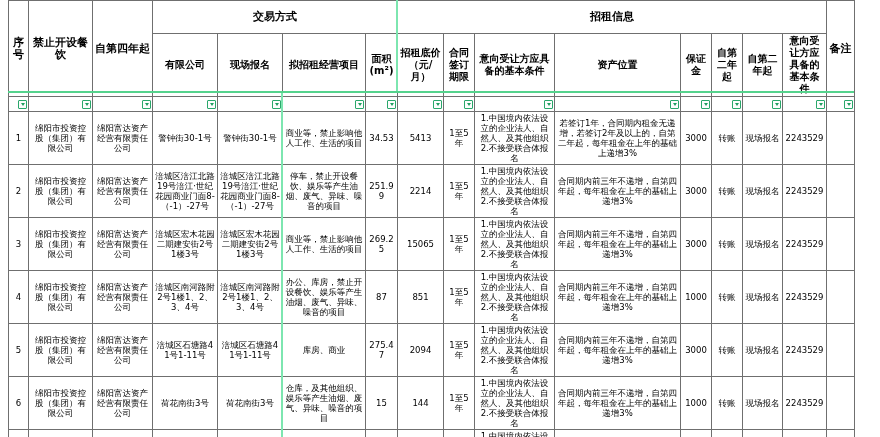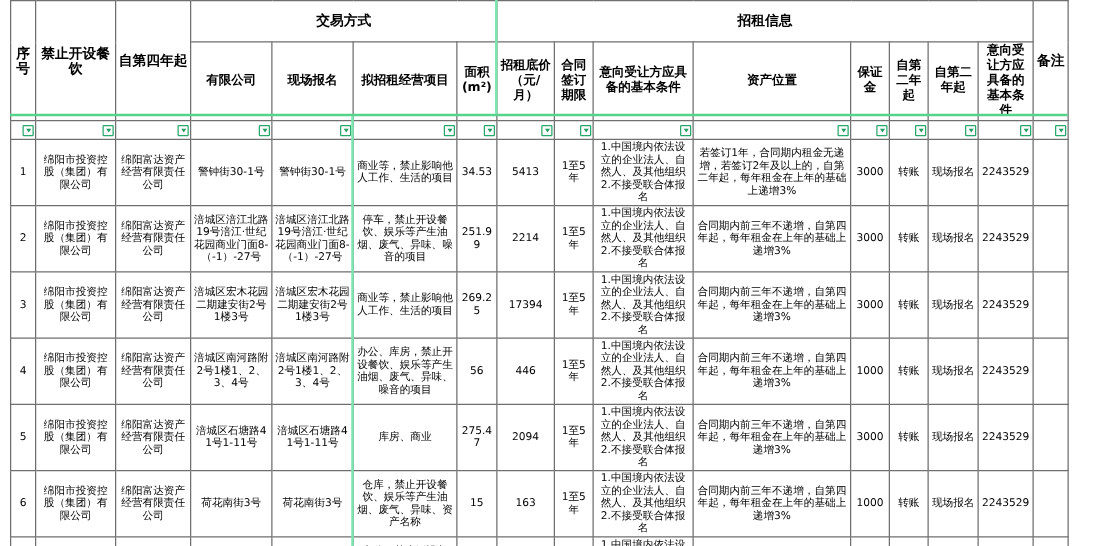--- a/index.html
+++ b/index.html
@@ -193,40 +193,40 @@
       <td class="cell"></td>
     </tr>
     <tr class="r-data" style="height:40px">
       <td class="cell">3</td>
       <td class="cell">绵阳市投资控股（集团）有限公司</td>
       <td class="cell">绵阳富达资产经营有限责任公司</td>
       <td class="cell left">涪城区宏木花园二期建安街2号1楼3号</td>
       <td class="cell left">涪城区宏木花园二期建安街2号1楼3号</td>
       <td class="cell left">商业等，禁止影响他人工作、生活的项目</td>
       <td class="cell">269.25</td>
-      <td class="cell">17394</td>
+      <td class="cell">15065</td>
       <td class="cell">1至5年</td>
       <td class="cell left">1.中国境内依法设立的企业法人、自然人、及其他组织
 2.不接受联合体报名</td>
       <td class="cell left">合同期内前三年不递增，自第四年起，每年租金在上年的基础上递增3%</td>
       <td class="cell">3000</td>
       <td class="cell">转账</td>
       <td class="cell">现场报名</td>
       <td class="cell">2243529</td>
       <td class="cell"></td>
     </tr>
     <tr class="r-data" style="height:50px">
       <td class="cell">4</td>
       <td class="cell">绵阳市投资控股（集团）有限公司</td>
       <td class="cell">绵阳富达资产经营有限责任公司</td>
       <td class="cell left">涪城区南河路附2号1楼1、2、3、4号</td>
       <td class="cell left">涪城区南河路附2号1楼1、2、3、4号</td>
       <td class="cell left">办公、库房，禁止开设餐饮、娱乐等产生油烟、废气、异味、噪音的项目</td>
-      <td class="cell">56</td>
-      <td class="cell">446</td>
+      <td class="cell">87</td>
+      <td class="cell">851</td>
       <td class="cell">1至5年</td>
       <td class="cell left">1.中国境内依法设立的企业法人、自然人、及其他组织
 2.不接受联合体报名</td>
       <td class="cell left">合同期内前三年不递增，自第四年起，每年租金在上年的基础上递增3%</td>
       <td class="cell">1000</td>
       <td class="cell">转账</td>
       <td class="cell">现场报名</td>
       <td class="cell">2243529</td>
       <td class="cell"></td>
     </tr>
@@ -248,23 +248,23 @@
       <td class="cell">现场报名</td>
       <td class="cell">2243529</td>
       <td class="cell"></td>
     </tr>
     <tr class="r-data" style="height:46px">
       <td class="cell">6</td>
       <td class="cell">绵阳市投资控股（集团）有限公司</td>
       <td class="cell">绵阳富达资产经营有限责任公司</td>
       <td class="cell left">荷花南街3号</td>
       <td class="cell left">荷花南街3号</td>
-      <td class="cell left">仓库，禁止开设餐饮、娱乐等产生油烟、废气、异味、资产名称</td>
+      <td class="cell left">仓库，及其他组织、娱乐等产生油烟、废气、异味、噪音的项目</td>
       <td class="cell">15</td>
-      <td class="cell">163</td>
+      <td class="cell">144</td>
       <td class="cell">1至5年</td>
       <td class="cell left">1.中国境内依法设立的企业法人、自然人、及其他组织
 2.不接受联合体报名</td>
       <td class="cell left">合同期内前三年不递增，自第四年起，每年租金在上年的基础上递增3%</td>
       <td class="cell">1000</td>
       <td class="cell">转账</td>
       <td class="cell">现场报名</td>
       <td class="cell">2243529</td>
       <td class="cell"></td>
     </tr>

